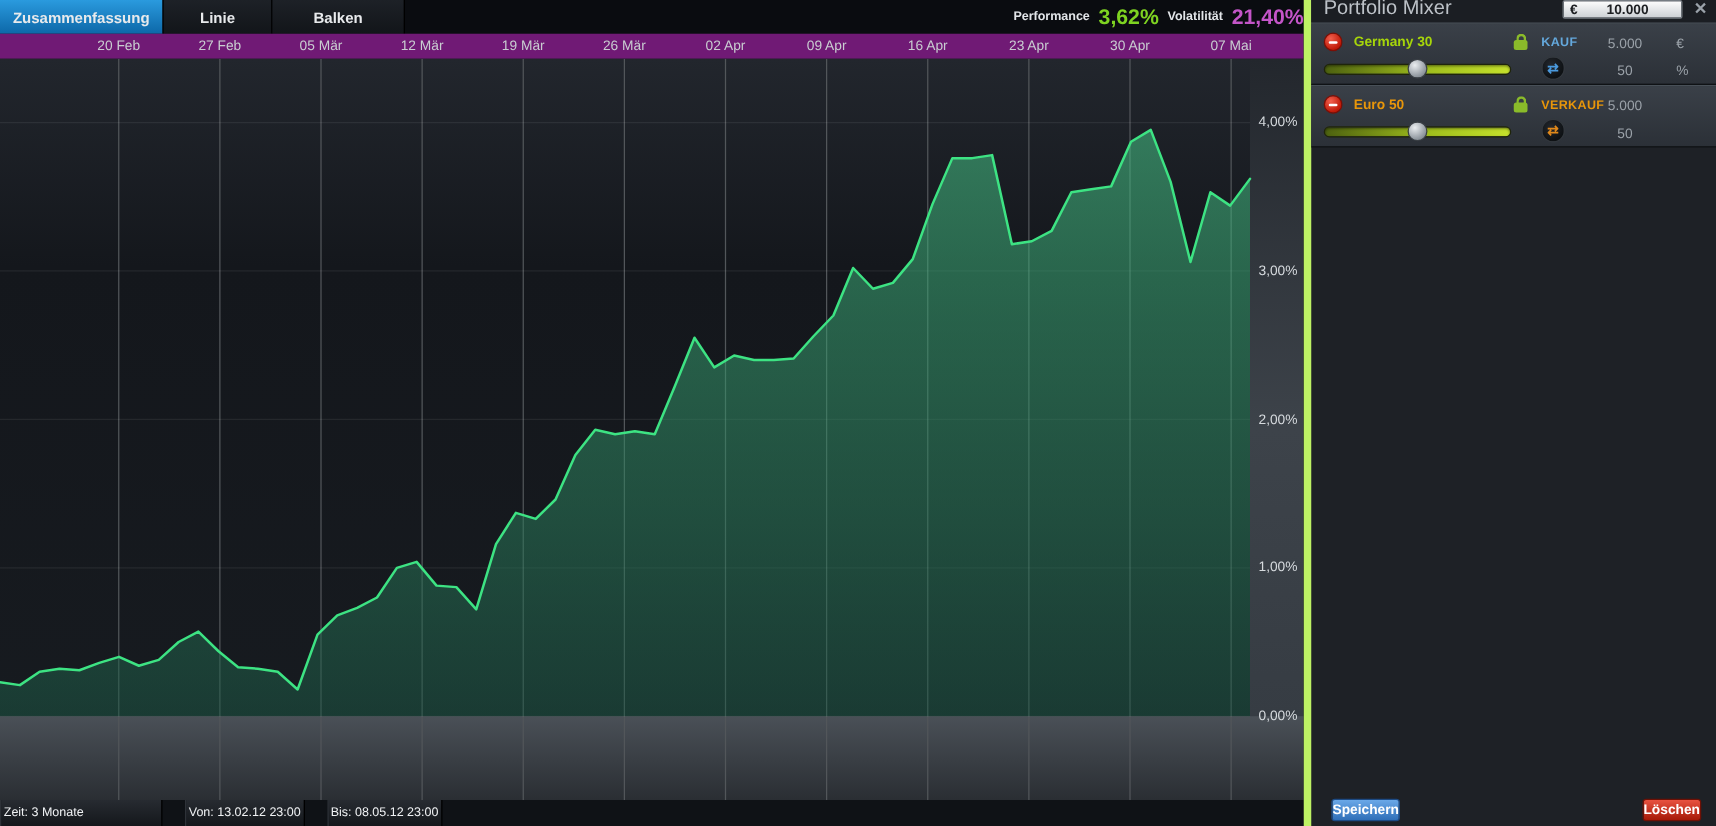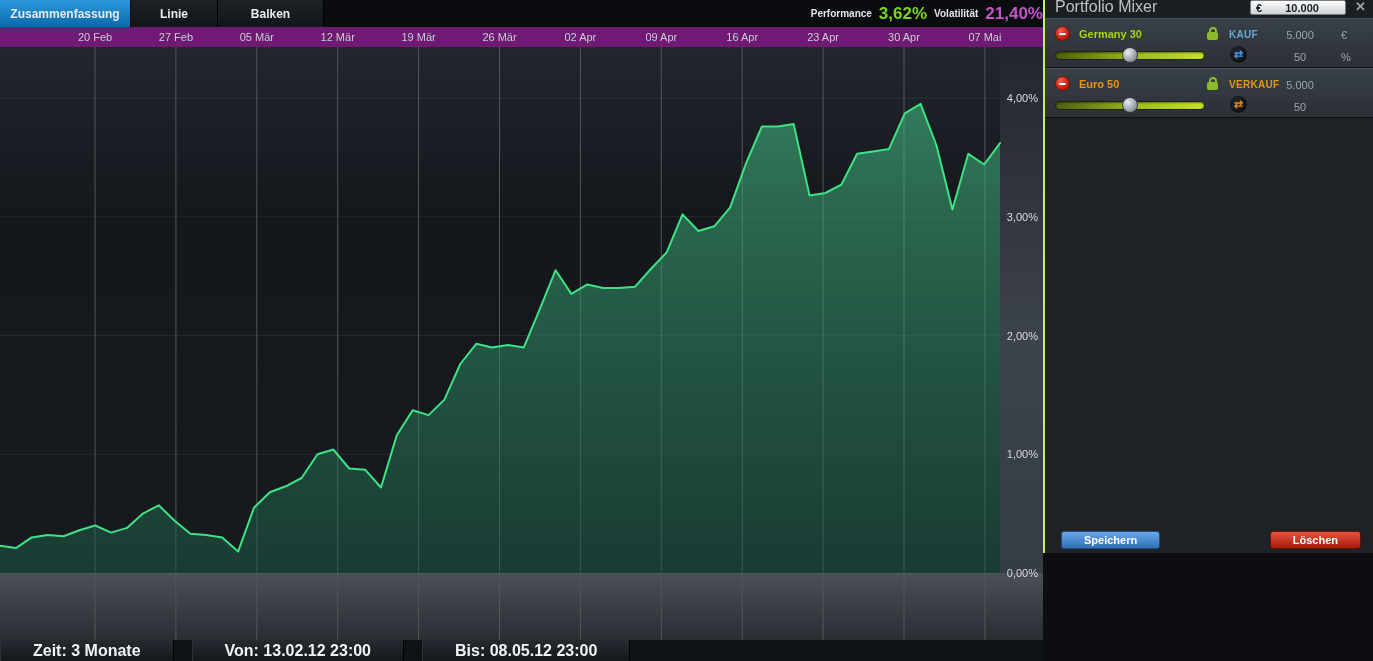--- a/index.html
+++ b/index.html
@@ -21,27 +21,27 @@
   .xaxis span{position:absolute;top:4px;width:64px;text-align:center;font-size:11px;color:#c9cdd1}
   .chart-wrap{position:absolute;top:47px;left:0;width:1043px;height:593px;
     background:linear-gradient(180deg,#22262d 0%,#14171c 28%,#171b20 100%)}
   #chart-svg{position:absolute;left:0;top:0;width:1043px;height:593px;display:block}
   .vline{stroke:#52565a;stroke-width:1}
   .hline{stroke:rgba(255,255,255,0.07);stroke-width:1}
   .ylabels{position:absolute;left:1000px;top:0;width:43px;height:593px}
   .ylabels span{position:absolute;right:5px;font-size:11px;color:#d6dade;white-space:nowrap}
   .bottom-bar{position:absolute;top:640px;left:0;width:1043px;height:21px;background:#0f1216;
     display:flex;align-items:stretch}
-  .bseg{display:flex;align-items:center;padding:0 32px;background:linear-gradient(#272b31,#14171b);
-    border-right:1px solid #000;border-left:1px solid #2e3238;font-size:16px;font-weight:bold;color:#f0f2f4;cursor:pointer}
+  .bseg{display:flex;align-items:center;padding:0 2px;background:linear-gradient(#272b31,#14171b);
+    border-right:1px solid #000;border-left:1px solid #2e3238;font-size:10px;font-weight:normal;color:#f0f2f4;cursor:pointer}
   .bseg.first{min-width:130px}
   .bsep{width:18px}
 
   
-  .mixer{position:relative;width:330px;height:553px;background:#1e2126;border-left:2px solid #bef264}
+  .mixer{position:relative;width:330px;height:661px;background:#1e2126;border-left:6px solid #bef264}
   .mixer-header{position:relative;height:18px;background:#1b1e23}
   .mixer-title{position:absolute;left:10px;top:-2px;font-size:16px;color:#bcc1c7}
   .amount-box{position:absolute;right:27px;top:0;width:96px;height:15px;border:1px solid #767c83;border-radius:2px;
     background:linear-gradient(#fdfdfd,#cdd1d5);display:flex;align-items:center;font-size:11px;color:#1c1e21;cursor:text}
   .amount-box .cur{padding:0 5px;font-weight:bold}
   .amount-box .val{flex:1;text-align:center;font-weight:bold;padding-right:8px}
   .close-btn{position:absolute;right:7px;top:-1px;font-size:13px;font-weight:bold;color:#9aa2aa;cursor:pointer}
 
   .mixer-row{position:relative;height:50px;padding:6px 10px 4px;
     background:linear-gradient(#3a4048,#2b3037);border-top:1px solid #485058;border-bottom:1px solid #0f1215}
@@ -64,21 +64,21 @@
     box-shadow:inset 0 1px 2px rgba(0,0,0,.45)}
   .slider-handle{position:absolute;top:0;width:16px;height:16px;border-radius:50%;cursor:grab;
     background:radial-gradient(circle at 35% 30%,#eaedf0,#9aa1a8 60%,#6a727a);border:1px solid #3a3f45}
   .swap-icon{position:absolute;left:174px;top:-2px;width:19px;height:19px;border-radius:50%;
     background:radial-gradient(circle at 40% 35%,#23272d,#0e1114 70%);border:1px solid #33383e;
     display:flex;align-items:center;justify-content:center;font-size:11px;font-weight:bold;cursor:pointer}
   .swap-blue{color:#4a9ade}
   .swap-orange{color:#e0881a}
   .mixer-footer{position:absolute;left:0;right:0;bottom:3px;height:19px}
   .btn{position:absolute;top:0;font-size:11px;font-weight:bold;color:#fff;border-radius:3px;
-    padding:2px 22px;border:1px solid;cursor:pointer}
+    padding:2px 0;border:1px solid;cursor:pointer}
   .btn-save{left:16px;background:linear-gradient(#6aa8e8,#2f6fb8);border-color:#1c4a84}
   .btn-delete{right:12px;background:linear-gradient(#e85240,#a61a08);border-color:#6e1005}
 </style>
 </head>
 <body>
 
 <div class="app">
 
   <div class="chart-pane">
 

